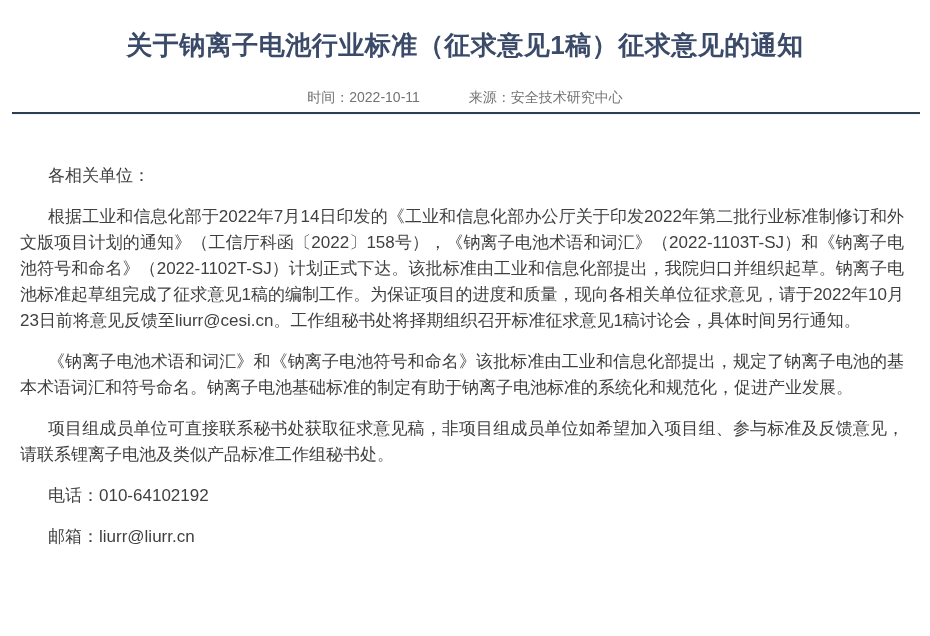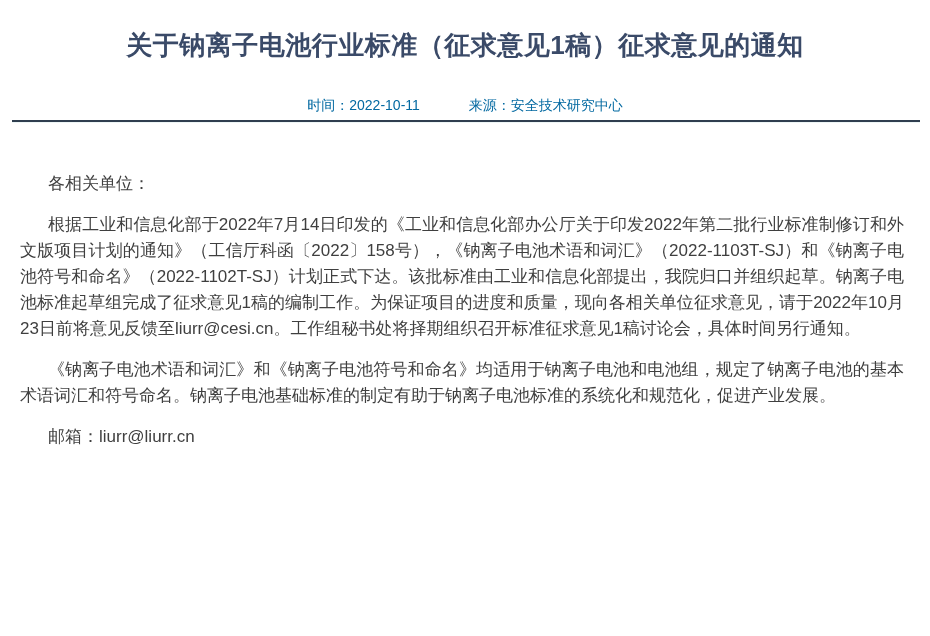--- a/index.html
+++ b/index.html
@@ -19,25 +19,25 @@
   .title {
     margin: 27px 30px 0 30px;
     font-size: 26px;
     line-height: 36px;
     font-weight: bold;
     text-align: center;
     color: #3a4a68;
     letter-spacing: 0.5px;
   }
   .meta {
-    margin-top: 32px;
+    margin-top: 24px;
     text-align: center;
     font-size: 14px;
     line-height: 20px;
-    color: #0369a1;
+    color: #737373;
   }
   .meta .meta-source {
     margin-left: 45px;
   }
   .divider {
     margin: 5px 10px 0 12px;
     border: none;
     border-top: 2px solid #2f3e4f;
     border-bottom: 1px solid #eef6f6;
     height: 0;
@@ -64,17 +64,19 @@
   <div class="meta">
     <span class="meta-time"><span>时间：</span><span>2022-10-11</span></span>
     <span class="meta-source"><span>来源：</span><span>安全技术研究中心</span></span>
   </div>
 
   <hr class="divider">
 
   <div class="article-body">
     <p>各相关单位：</p>
     <p>根据工业和信息化部于2022年7月14日印发的《工业和信息化部办公厅关于印发2022年第二批行业标准制修订和外文版项目计划的通知》（工信厅科函〔2022〕158号），《钠离子电池术语和词汇》（2022-1103T-SJ）和《钠离子电池符号和命名》（2022-1102T-SJ）计划正式下达。该批标准由工业和信息化部提出，我院归口并组织起草。钠离子电池标准起草组完成了征求意见1稿的编制工作。为保证项目的进度和质量，现向各相关单位征求意见，请于2022年10月23日前将意见反馈至liurr@cesi.cn。工作组秘书处将择期组织召开标准征求意见1稿讨论会，具体时间另行通知。</p>
-    <p>《钠离子电池术语和词汇》和《钠离子电池符号和命名》均适用于钠离子电池和电池组，规定了钠离子电池的基本术语词汇和符号命名。钠离子电池基础标准的制定有助于钠离子电池标准的系统化和规范化，促进产业发展。</p>
+    <p>《钠离子电池术语和词汇》和《钠离子电池符号和命名》该批标准由工业和信息化部提出，规定了钠离子电池的基本术语词汇和符号命名。钠离子电池基础标准的制定有助于钠离子电池标准的系统化和规范化，促进产业发展。</p>
+    <p>项目组成员单位可直接联系秘书处获取征求意见稿，非项目组成员单位如希望加入项目组、参与标准及反馈意见，请联系锂离子电池及类似产品标准工作组秘书处。</p>
+    <p>电话：010-64102192</p>
     <p>邮箱：liurr@liurr.cn</p>
   </div>
 
 </div>
 
 </body></html>

